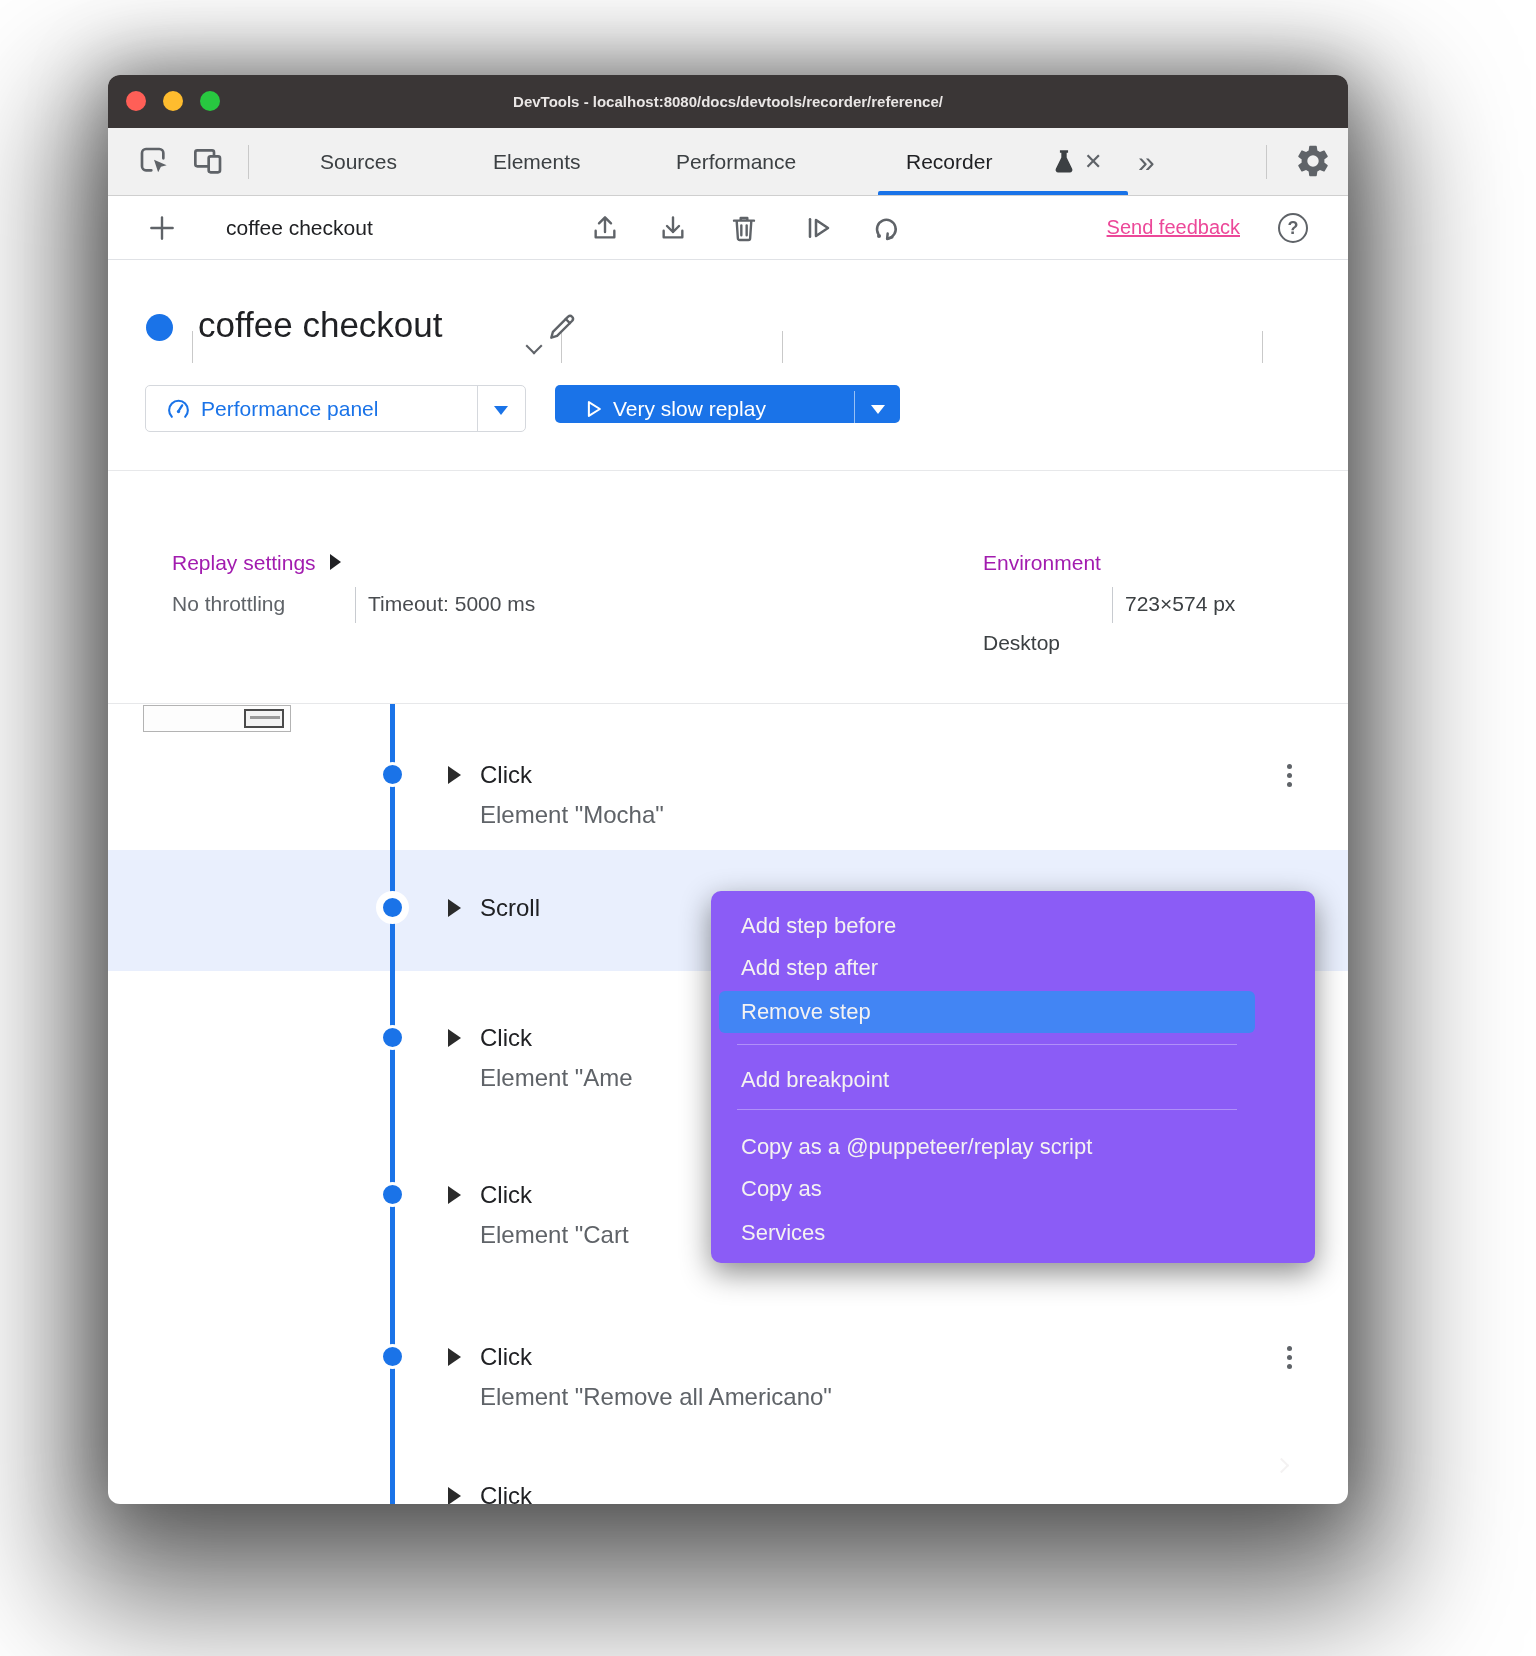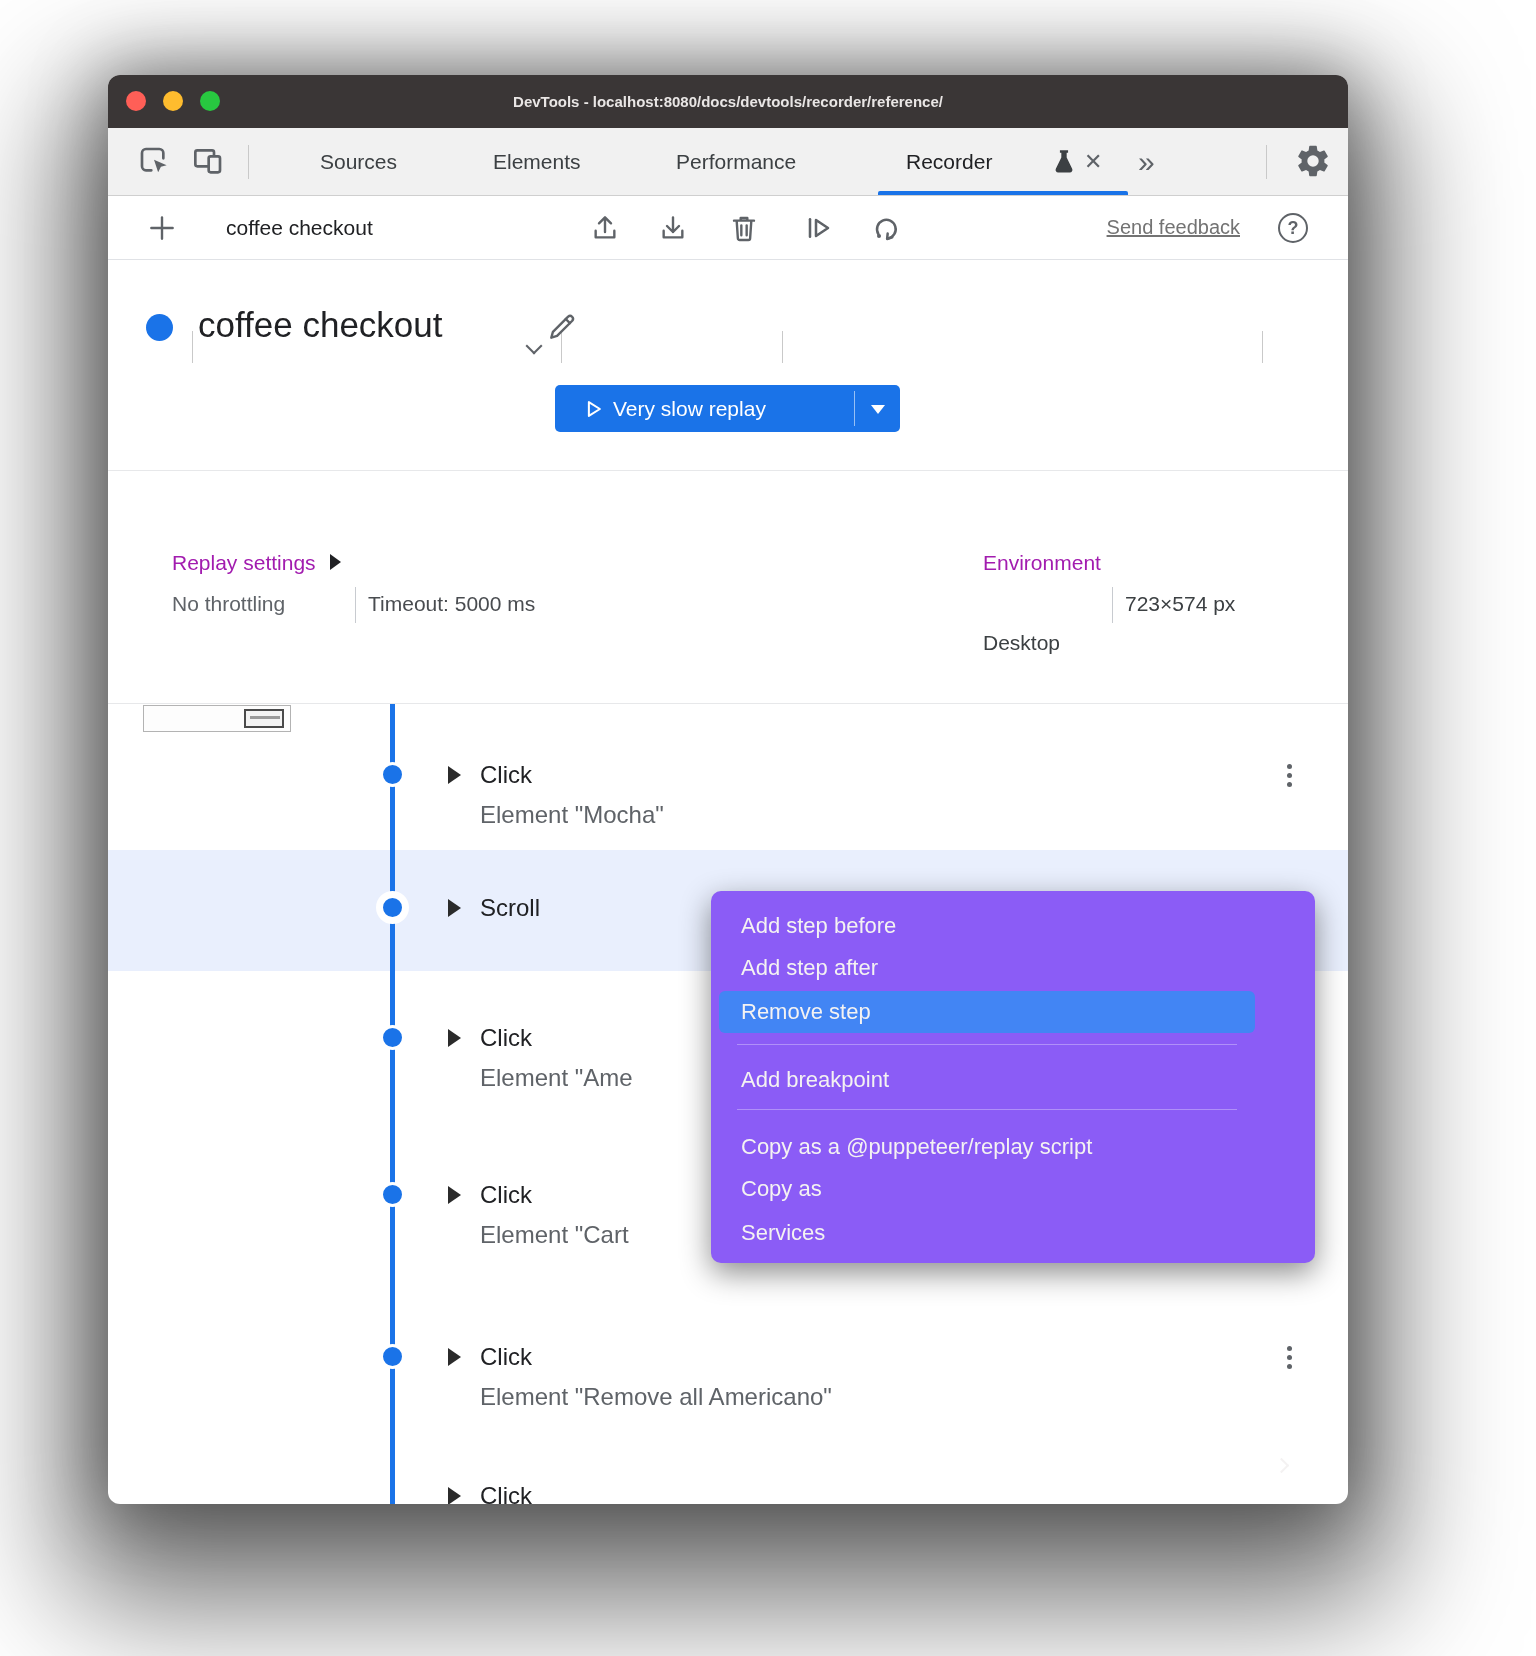--- a/index.html
+++ b/index.html
@@ -32,37 +32,37 @@
 
   
   .toolbar { position:absolute; left:0; top:121px; width:100%; height:64px; background:#fff;
     border-bottom:1px solid #e0e2e6; }
   .tool-icon { position:absolute; top:16px; width:32px; height:32px; color:#5f6368; }
   .rec-name { position:absolute; left:118px; top:0; height:63px; line-height:63px;
     font-size:21px; color:#202124; }
   .chev-down { position:absolute; width:12px; height:12px; border-right:2px solid #5f6368;
     border-bottom:2px solid #5f6368; transform:rotate(45deg); }
   .send-feedback { position:absolute; right:108px; top:0; height:63px; line-height:63px;
-    font-size:20px; color:#737373; text-decoration:underline; }
+    font-size:20px; color:#ec4899; text-decoration:underline; }
 
   
   .rec-dot { position:absolute; left:38px; top:239px; width:27px; height:27px; border-radius:50%;
     background:#1a73e8; }
   .rec-title { position:absolute; left:90px; top:230px; font-size:35px; color:#202124; }
   .pencil { position:absolute; left:438px; top:236px; width:32px; height:32px; color:#5f6368; }
 
   .btn-row { position:absolute; left:0; top:310px; width:100%; height:47px; }
   .btn-perf { position:absolute; left:37px; top:0; width:381px; height:47px; background:#fff;
     border:1px solid #d5d8dd; border-radius:5px; }
   .btn-perf .lbl { position:absolute; left:55px; top:0; height:45px; line-height:45px;
     font-size:21px; color:#1a73e8; font-weight:500; }
   .btn-perf .divider { position:absolute; right:47px; top:0; width:1px; height:45px; background:#d5d8dd; }
   .caret { position:absolute; width:0; height:0; border-left:7px solid transparent;
     border-right:7px solid transparent; border-top:9px solid #1a73e8; }
-  .btn-replay { position:absolute; left:447px; top:0; width:345px; height:47px; background:#1a73e8;
+  .btn-replay { position:absolute; left:447px; top:0; width:345px; height:38px; background:#1a73e8;
     border-radius:5px; }
   .btn-replay .lbl { position:absolute; left:58px; top:0; height:47px; line-height:47px;
     font-size:21px; color:#ffffff; font-weight:500; }
   .btn-replay .divider { position:absolute; right:45px; top:6px; width:1px; height:35px;
     background:rgba(255,255,255,0.55); }
 
   .h-divider { position:absolute; left:0; width:100%; height:1px; background:#e7e8ea; }
 
   
   .sec-head { position:absolute; top:476px; font-size:21px; color:#a21caf; font-weight:500; }
@@ -205,20 +205,32 @@
   <div class="rec-dot"></div>
   <div class="rec-title">coffee checkout</div>
   <div class="pencil">
     <svg viewBox="0 0 24 24" fill="none" stroke="currentColor" stroke-width="1.8" stroke-linecap="round" stroke-linejoin="round">
       <path d="M4 20l1.2-4.4L16.6 4.2a2.2 2.2 0 0 1 3.1 3.1L8.3 18.7 4 20z"></path>
       <path d="M14.8 6l3.1 3.1"></path>
     </svg>
   </div>
 
   <div class="btn-row">
+    <div class="btn-perf">
+      <div style="position:absolute; left:20px; top:11px; width:25px; height:25px; color:#1a73e8;">
+        <svg viewBox="0 0 24 24" fill="none" stroke="currentColor" stroke-width="2" stroke-linecap="round">
+          <path d="M5.6 19a9 9 0 1 1 12.8 0"></path>
+          <path d="M12 13.5L15.5 8" stroke-width="2.2"></path>
+          <circle cx="12" cy="14" r="1.6" fill="currentColor" stroke="none"></circle>
+        </svg>
+      </div>
+      <div class="lbl">Performance panel</div>
+      <div class="divider"></div>
+      <div class="caret" style="right:17px; top:20px;"></div>
+    </div>
 
     <div class="btn-replay">
       <div style="position:absolute; left:27px; top:13px; width:22px; height:22px;">
         <svg viewBox="0 0 24 24" fill="none" stroke="#ffffff" stroke-width="2.2" stroke-linejoin="round">
           <path d="M7.5 4.5v15l12-7.5z"></path>
         </svg>
       </div>
       <div class="lbl">Very slow replay</div>
       <div class="divider"></div>
       <div class="caret" style="right:15px; top:20px; border-top-color:#ffffff;"></div>

